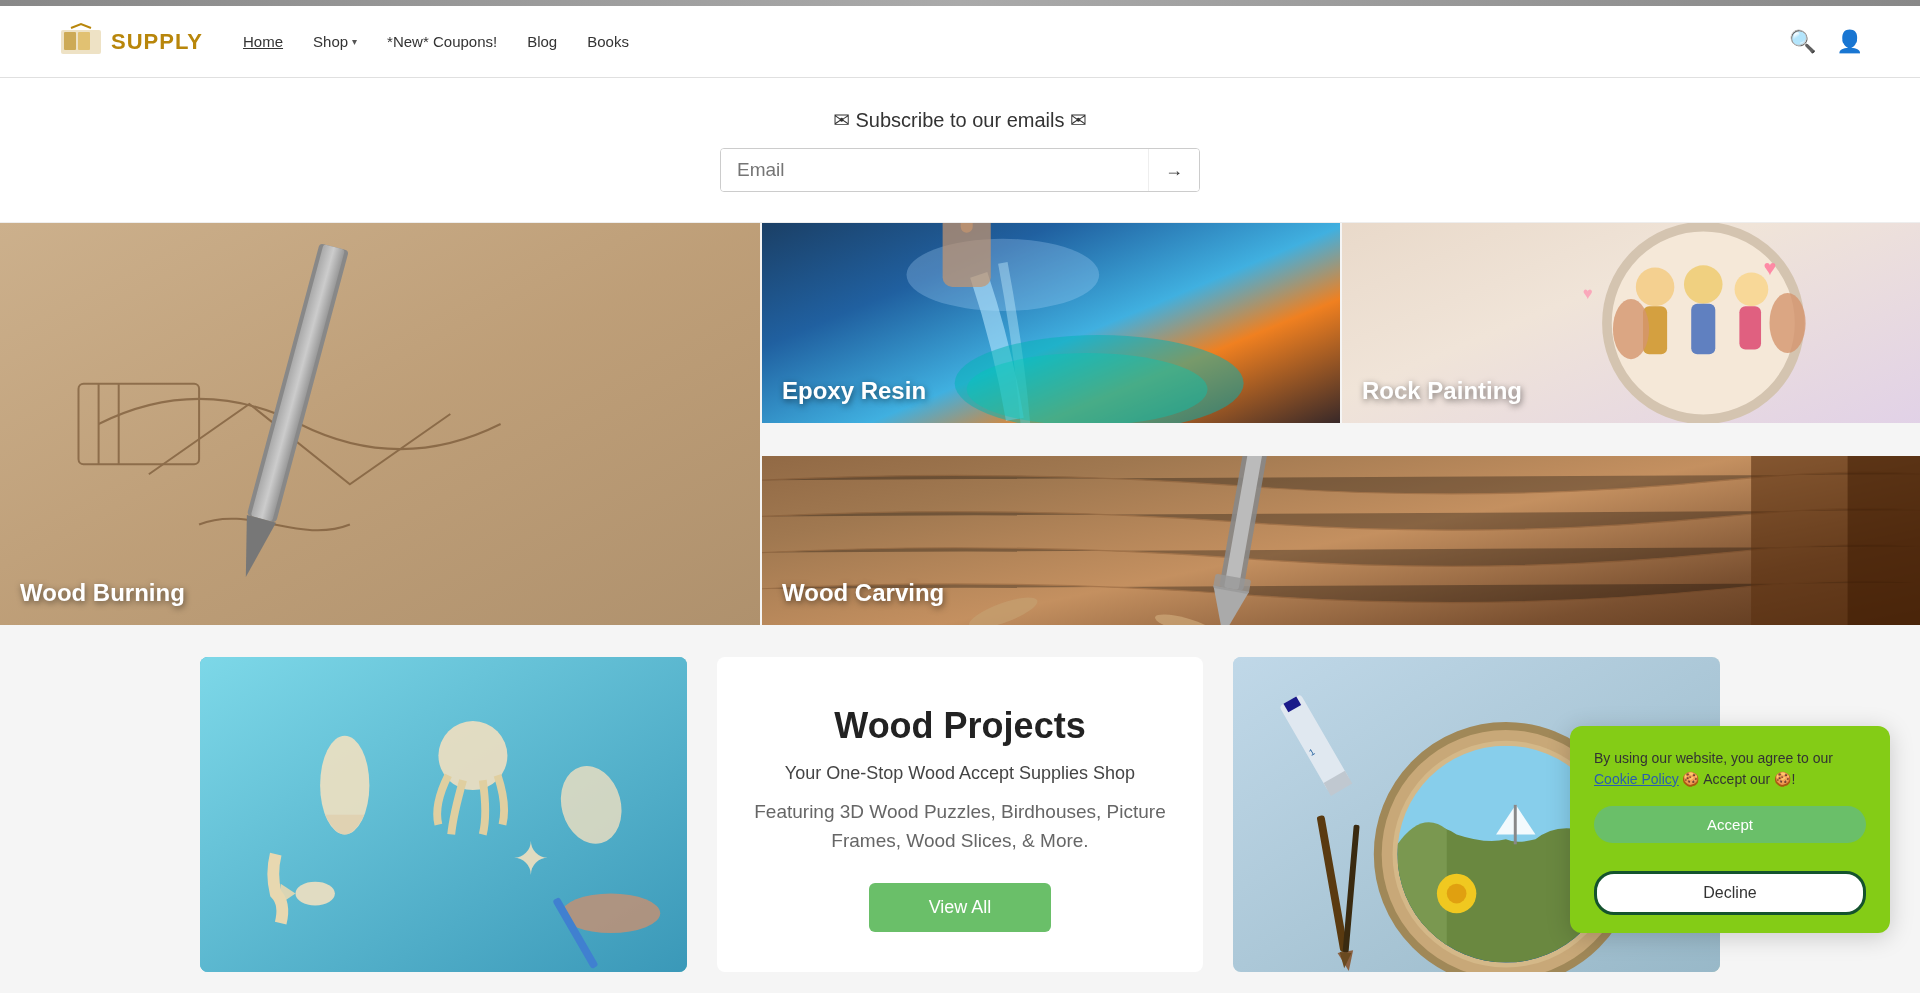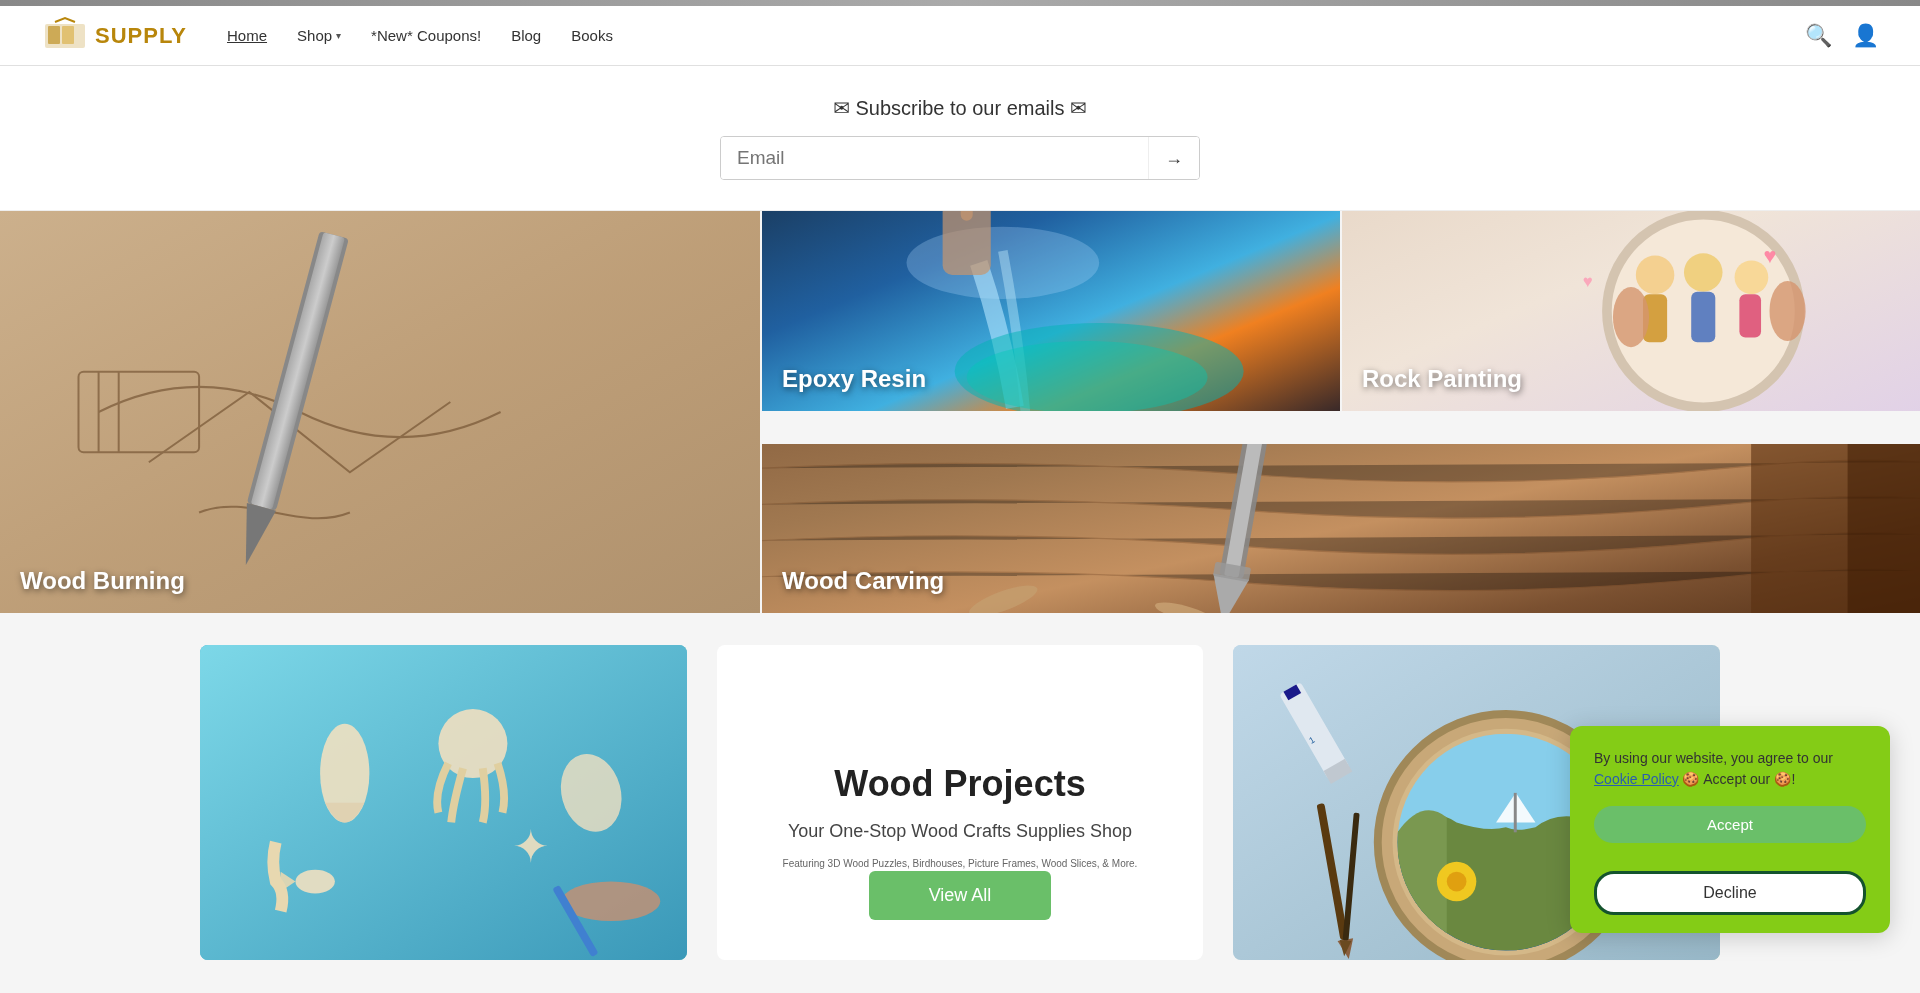--- a/index.html
+++ b/index.html
@@ -2,23 +2,23 @@
 <html><head>
   <meta charset="utf-8">
   <style>
     * { margin: 0; padding: 0; box-sizing: border-box; }
     body { font-family: -apple-system, BlinkMacSystemFont, 'Segoe UI', sans-serif; background: #f5f5f5; width: 1920px; }
 
     
     .header {
       background: #fff;
       border-bottom: 1px solid #e0e0e0;
-      height: 60px;
-      display: flex;
-      padding: 0 40px;
+      height: 72px;
+      display: flex;
+      padding: 0 56px;
       position: relative;
     }
     .logo-area {
       display: flex;
       align-items: center;
       margin-right: 40px;
     }
     .logo-icon {
       width: 50px;
       height: 40px;
@@ -205,22 +205,23 @@
       font-weight: 700;
       color: #222;
       margin-bottom: 16px;
     }
     .center-panel .subtitle {
       font-size: 18px;
       color: #444;
       margin-bottom: 14px;
     }
     .center-panel .desc {
-      font-size: 10px;
+      font-size: 19px;
       color: #666;
+      margin-bottom: 28px;
       line-height: 1.5;
     }
     .view-all-btn {
       background: #6abf69;
       color: #fff;
       border: none;
       padding: 14px 60px;
       font-size: 18px;
       border-radius: 6px;
       cursor: pointer;
@@ -508,21 +509,21 @@
       <ellipse cx="400" cy="150" rx="30" ry="40" fill="#f0e0c0" opacity="0.8" transform="rotate(-15,400,150)"></ellipse>
 
       <ellipse cx="420" cy="260" rx="50" ry="20" fill="#c89070" opacity="0.8"></ellipse>
 
       <rect x="380" y="240" width="8" height="80" rx="3" fill="#4080d0" transform="rotate(-30, 384, 280)"></rect>
     </svg>
   </div>
 
   <div class="center-panel">
     <h2>Wood Projects</h2>
-    <p class="subtitle">Your One-Stop Wood Crafts Supplies Shop</p>
+    <p class="subtitle">Your One-Stop Wood Accept Supplies Shop</p>
     <p class="desc">Featuring 3D Wood Puzzles, Birdhouses, Picture Frames, Wood Slices, &amp; More.</p>
     <button class="view-all-btn">View All</button>
   </div>
 
   <div class="right-img-panel">
     <svg width="100%" height="100%" viewBox="0 0 500 320" preserveAspectRatio="xMidYMid slice">
       <defs>
         <linearGradient id="rgrad" x1="0" y1="0" x2="1" y2="1">
           <stop offset="0%" stop-color="#c0d8e8"></stop>
           <stop offset="100%" stop-color="#98b8c8"></stop>

